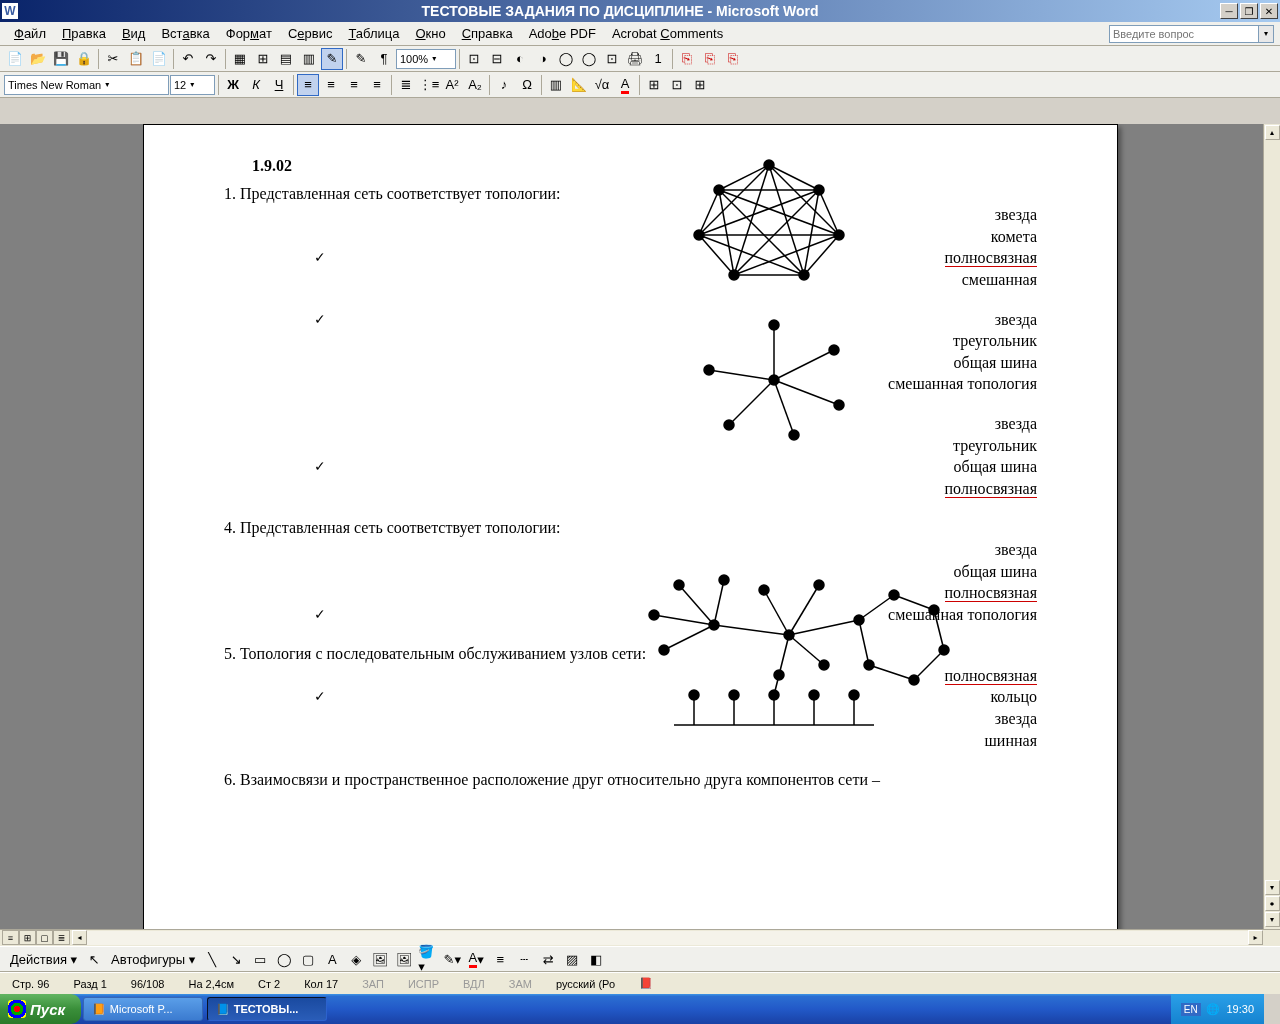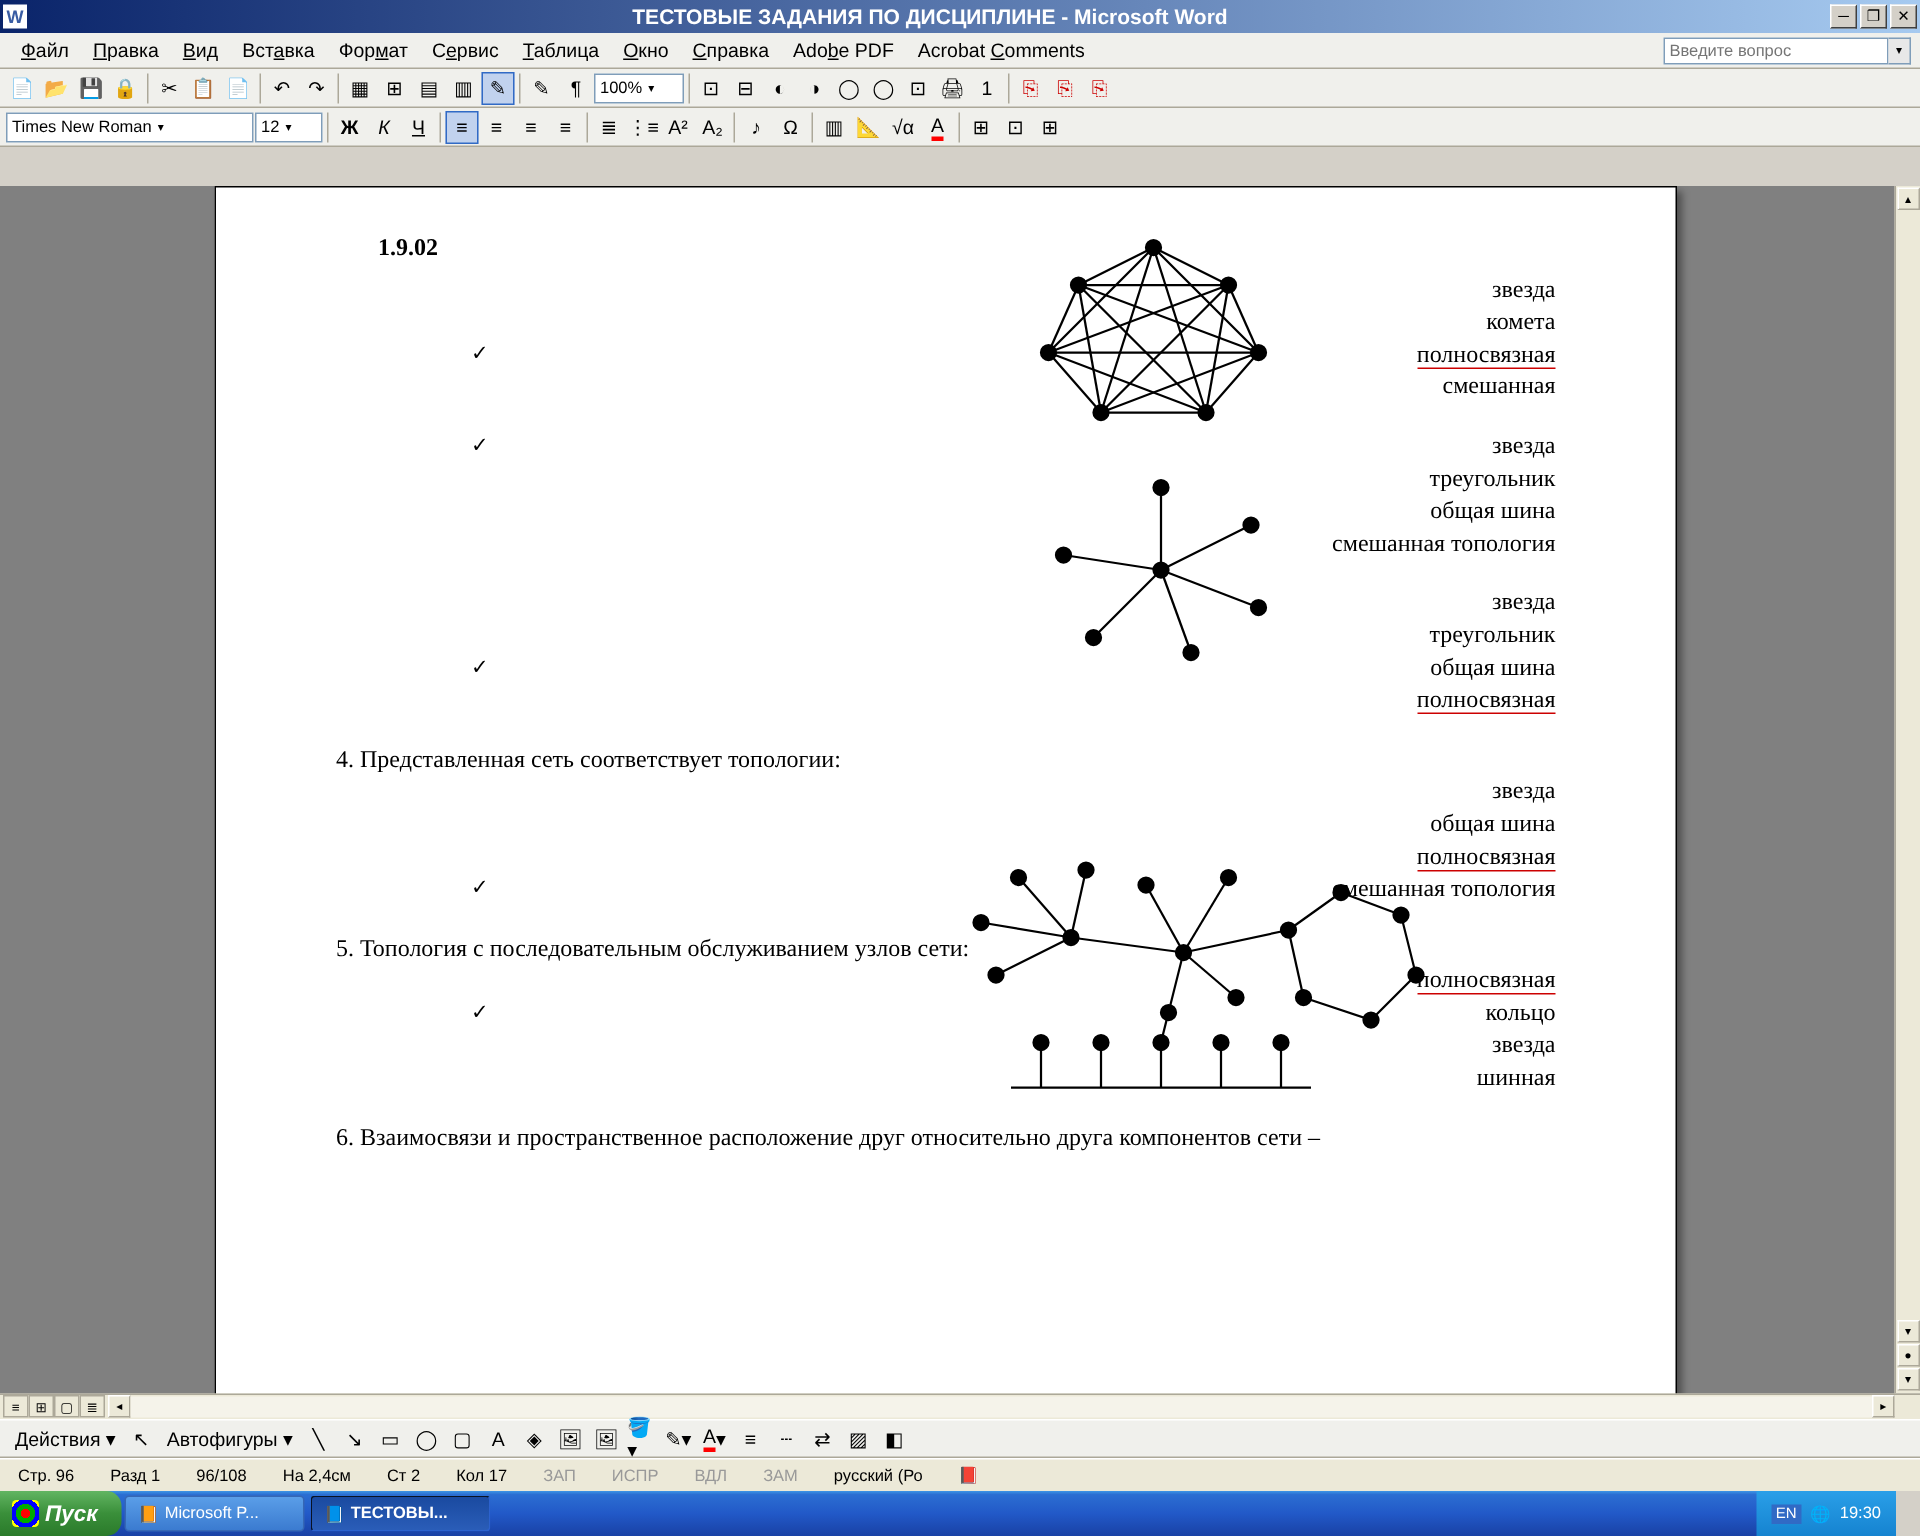--- a/index.html
+++ b/index.html
@@ -164,20 +164,21 @@
   <div class="tbtn">⊡</div>
   <div class="tbtn">⊞</div>
 </div>
 
 <div class="doc-area">
   <div class="page">
     <div class="page-content">
       <div class="sect-num">1.9.02</div>
 
       <div class="question">
+        <div class="qtext">1. Представленная сеть соответствует топологии:</div>
         <div class="options">
           <div class="opt"><span>звезда</span></div>
           <div class="opt"><span>комета</span></div>
           <div class="opt"><span class="chk">✓</span><span class="redunder">полносвязная</span></div>
           <div class="opt"><span>смешанная</span></div>
         </div>
       </div>
 
       <div class="question" style="margin-top:18px">
         <div class="options">

